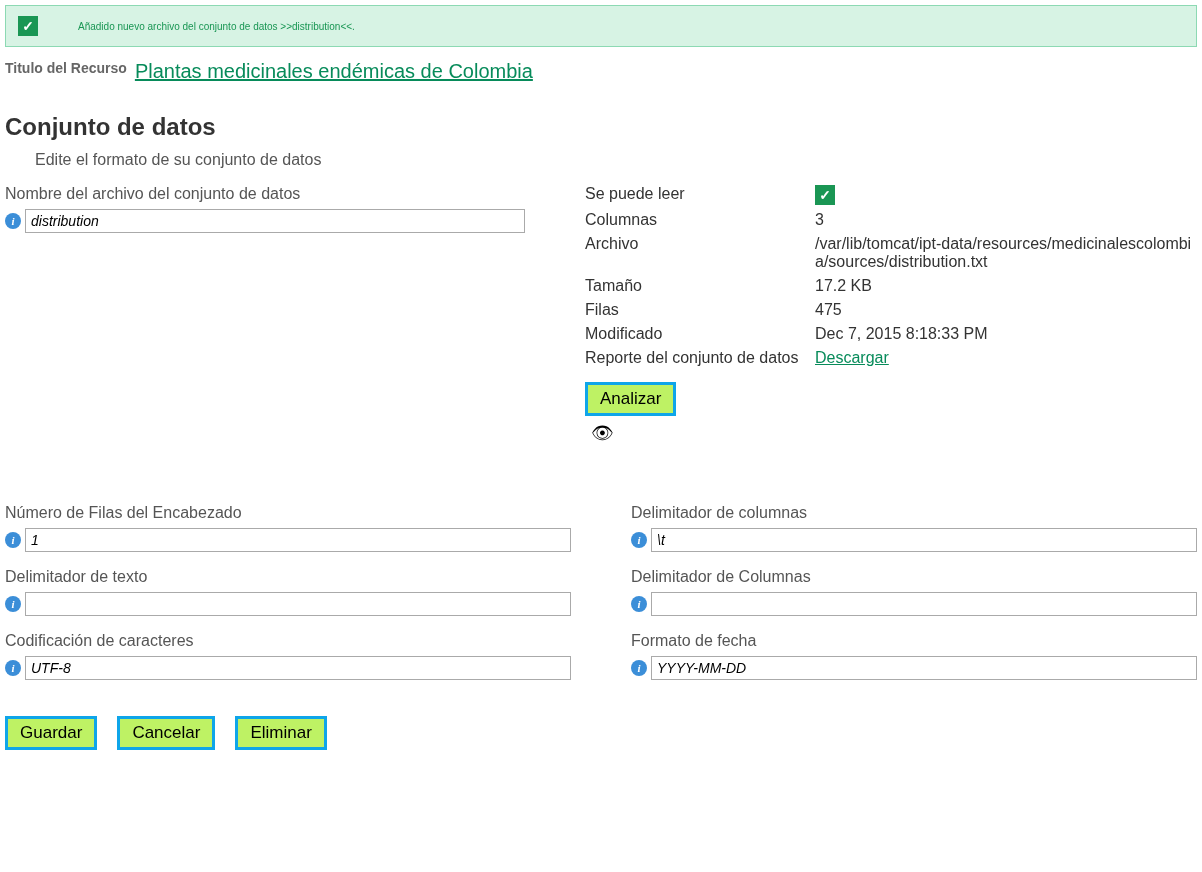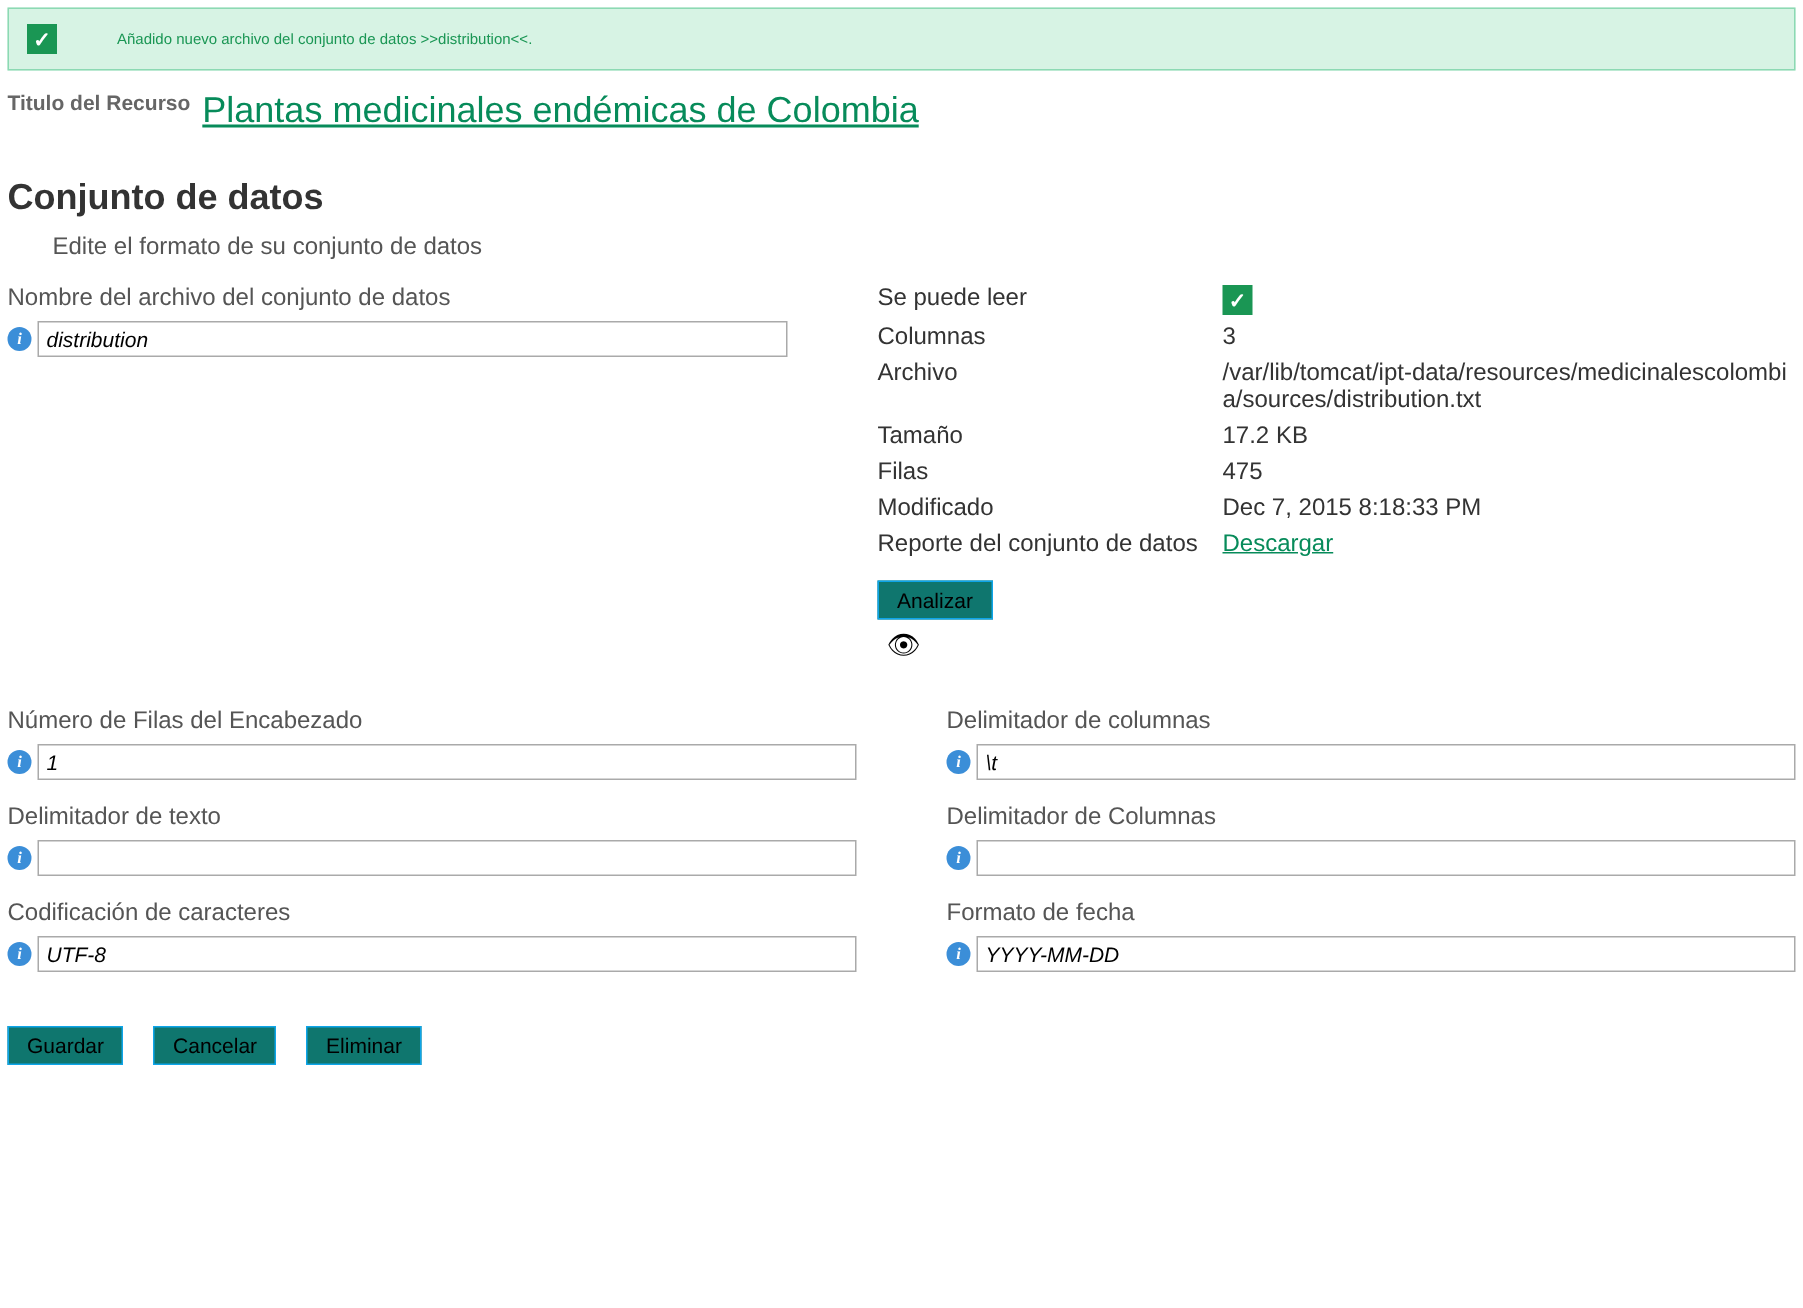--- a/index.html
+++ b/index.html
@@ -43,21 +43,21 @@
       align-items: flex-start;
       gap: 8px;
     }
     .resource-title-label {
       color: #666;
       font-weight: bold;
       font-size: 14px;
     }
     .resource-title-link {
       color: #078b5a;
-      font-size: 24px;
+      font-size: 20px;
       text-decoration: underline;
       font-weight: normal;
     }
     .page-heading {
       font-size: 24px;
       font-weight: bold;
       color: #333;
       margin: 20px 0 10px 0;
     }
     .page-subtitle {
@@ -142,40 +142,40 @@
       color: #fff;
       font-weight: bold;
       font-size: 14px;
     }
     .download-link {
       color: #078b5a;
       text-decoration: underline;
       font-size: 16px;
     }
     .btn {
-      background: #0f766e;
-      border: 1px solid #0ea5e9;
+      background: #bef264;
+      border: 3px solid #0ea5e9;
       padding: 4px 12px;
-      font-size: 14px;
+      font-size: 17px;
       cursor: pointer;
       font-family: Arial, sans-serif;
     }
     .analyze-row {
       margin-top: 15px;
       margin-bottom: 6px;
     }
     .eye-icon {
       font-size: 18px;
       margin-left: 6px;
       color: #000;
     }
     .lower-grid {
       display: flex;
       gap: 60px;
-      margin-top: 31px;
+      margin-top: 60px;
       justify-content: flex-end;
     }
     .lower-col {
       flex: 1;
     }
     .form-group {
       margin-bottom: 14px;
     }
     .button-bar {
       margin-top: 20px;

